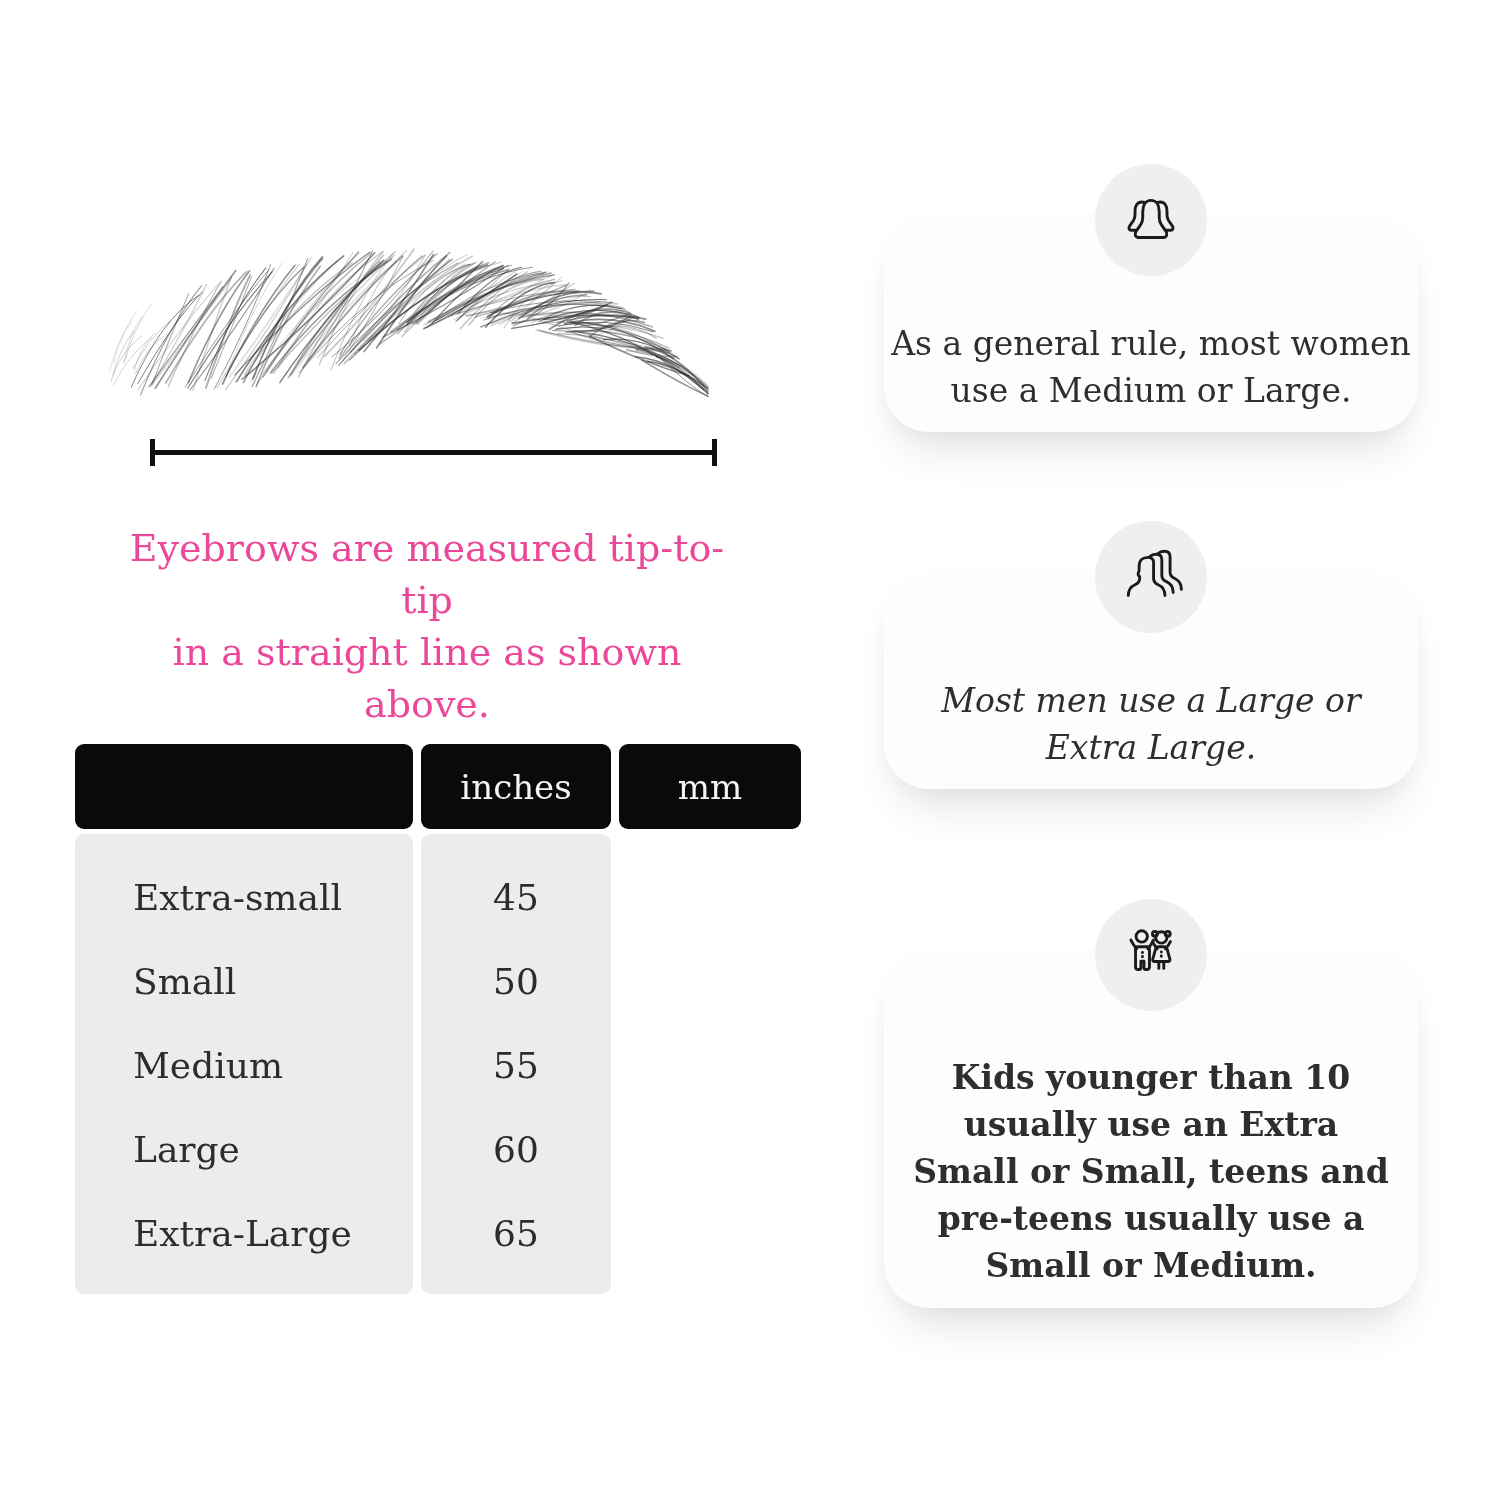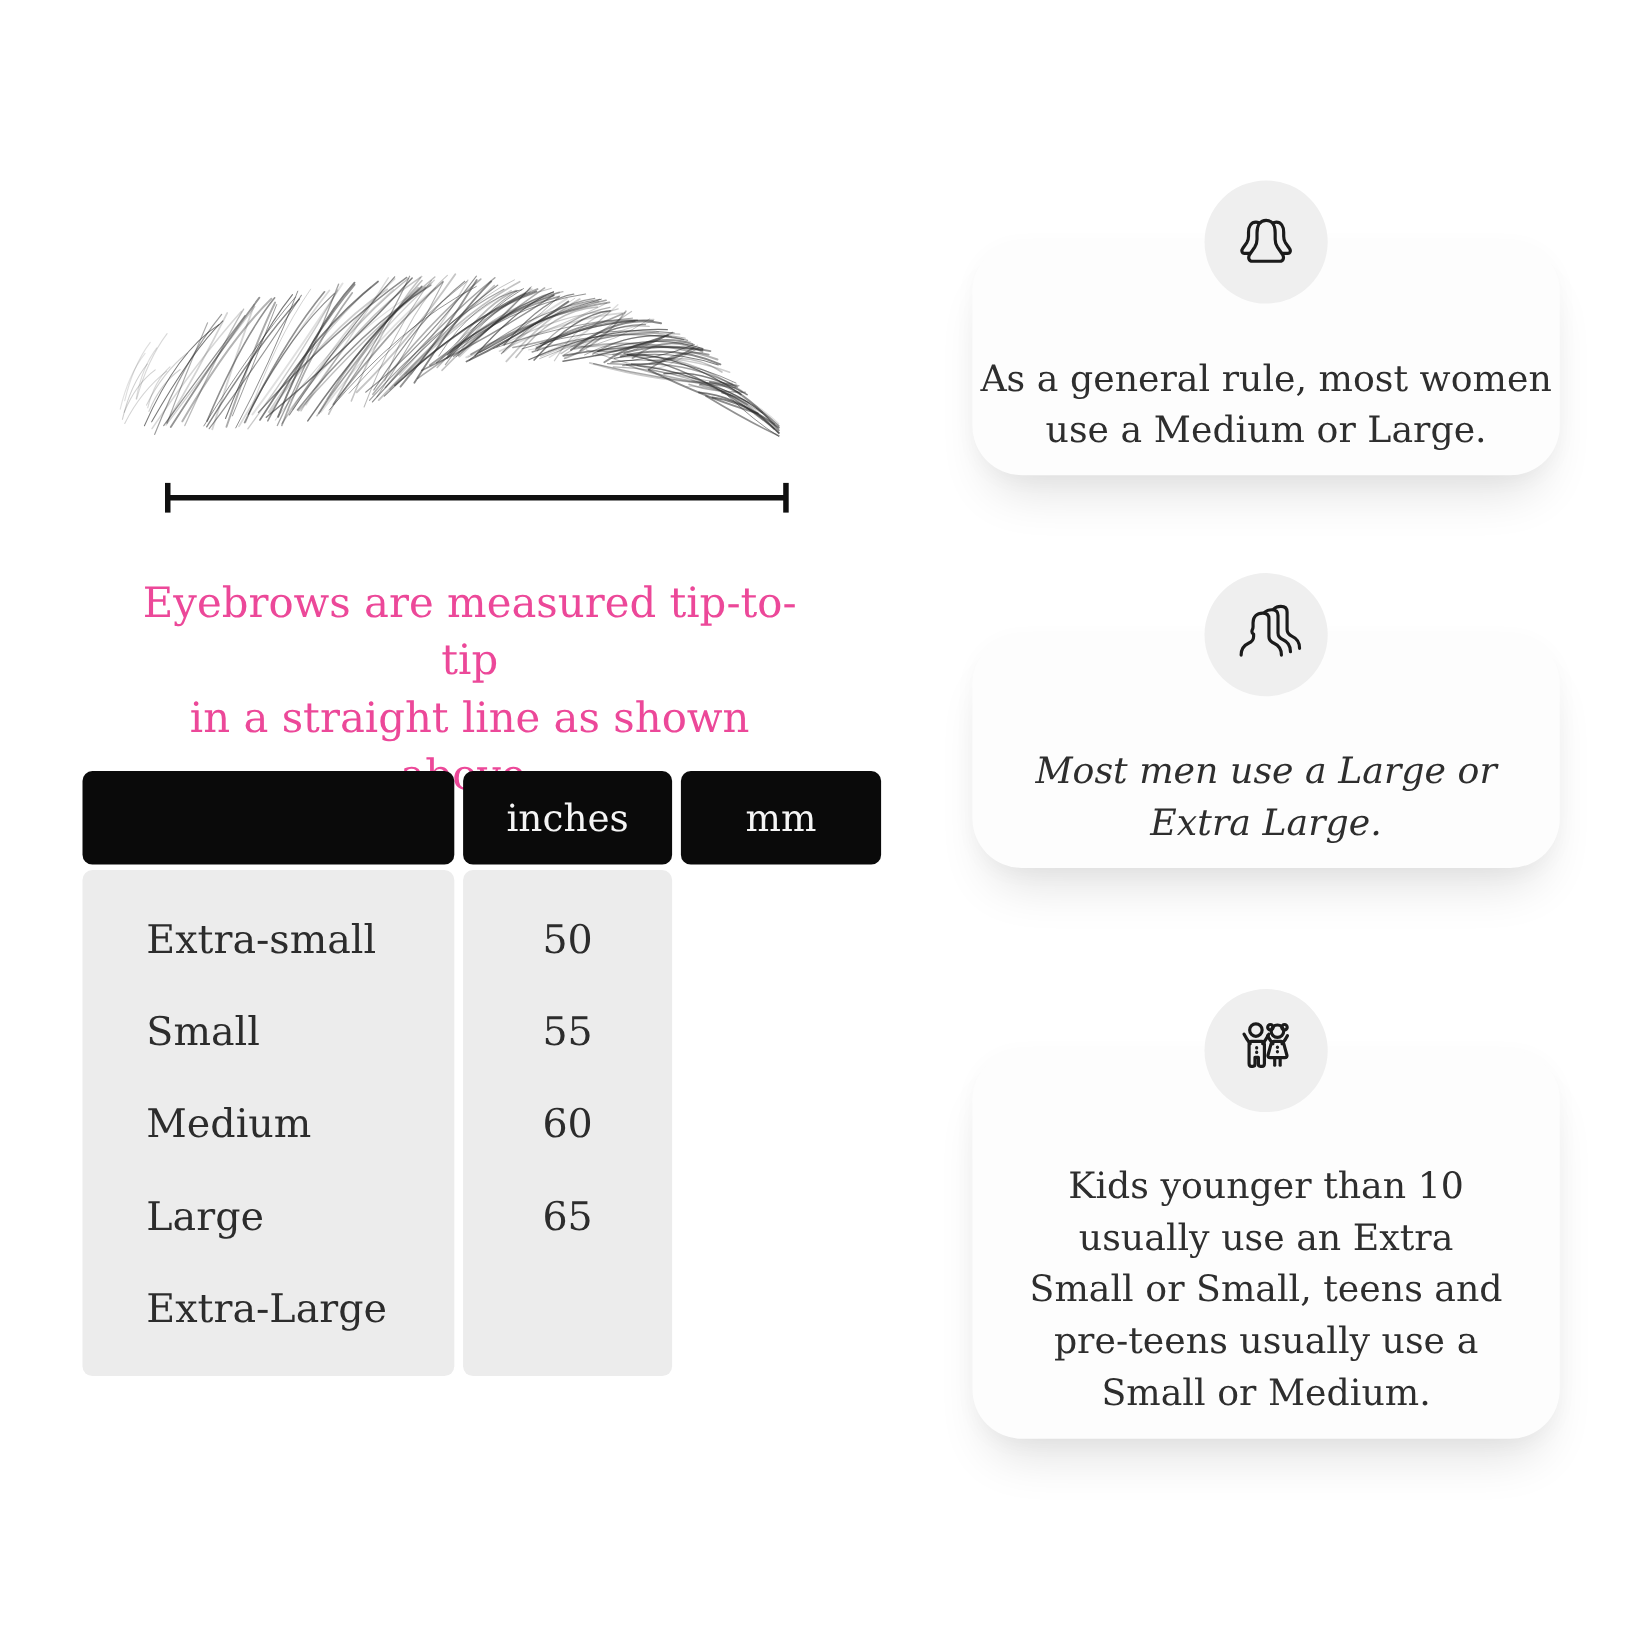--- a/index.html
+++ b/index.html
@@ -11,21 +11,21 @@
   .eyebrow-svg{position:absolute;left:105px;top:243px;width:610px;height:170px;}
   .m-line{position:absolute;left:152px;top:450px;width:563px;height:5px;background:#101010;}
   .m-line .cap{position:absolute;top:-11px;width:5px;height:27px;background:#101010;}
   .m-line .cap.left{left:-2px;} .m-line .cap.right{right:-2px;}
   .caption{
     position:absolute;left:112px;top:522px;width:630px;
     font-size:38px;line-height:52px;text-align:center;color:#ec4899;white-space:pre-line;
   }
   
   .size-table{
-    position:absolute;left:75px;top:701px;width:726px;
+    position:absolute;left:75px;top:744px;width:726px;
     display:grid;grid-template-columns:338px 190px 182px;grid-template-rows:85px 460px;
     column-gap:8px;row-gap:5px;
   }
   .th{
     background:#0a0a0a;border-radius:9px;color:#f5f5f5;font-size:34px;
     display:flex;align-items:center;justify-content:center;
   }
   .col{
     background:#ececec;border-radius:9px;padding-top:21px;box-sizing:border-box;
     display:flex;flex-direction:column;
@@ -36,21 +36,21 @@
   }
   .col.labels .cell{justify-content:flex-start;padding-left:58px;}
   
   .card{
     position:absolute;left:884px;width:534px;background:#fdfdfd;border-radius:45px;
     box-shadow:0 30px 45px -15px rgba(0,0,0,0.12),0 4px 20px rgba(0,0,0,0.03);
     display:flex;align-items:center;justify-content:center;box-sizing:border-box;
   }
   .card.c1{top:220px;height:212px;padding-top:46px;}
   .card.c2{top:577px;height:212px;padding-top:46px;font-style:italic;}
-  .card.c3{top:955px;height:353px;padding-top:44px;}
+  .card.c3{top:955px;height:353px;padding-top:44px;font-weight:bold;}
   .card-text{font-size:33px;line-height:47px;text-align:center;color:#2e2e2e;white-space:pre-line;margin-top:36px;}
   .icon-circle{
     position:absolute;left:211px;top:-56px;width:112px;height:112px;border-radius:50%;
     background:#efefef;display:flex;align-items:center;justify-content:center;
   }
   .icon-circle svg{width:66px;height:66px;}
   .ic path,.ic circle,.ic line{stroke:#1b1b1b;stroke-width:2.8;stroke-linecap:round;stroke-linejoin:round;}
 </style>
 </head>
 <body>
@@ -264,20 +264,21 @@
     <div class="th">mm</div>
 
     <div class="col labels">
       <div class="cell">Extra-small</div>
       <div class="cell">Small</div>
       <div class="cell">Medium</div>
       <div class="cell">Large</div>
       <div class="cell">Extra-Large</div>
     </div>
     <div class="col">
+      <div class="cell">45</div>
       <div class="cell">50</div>
       <div class="cell">55</div>
       <div class="cell">60</div>
       <div class="cell">65</div>
     </div>
   </div>
 
   <div class="card c1">
     <div class="icon-circle">
       <svg class="ic" viewBox="0 0 64 64" fill="none">

